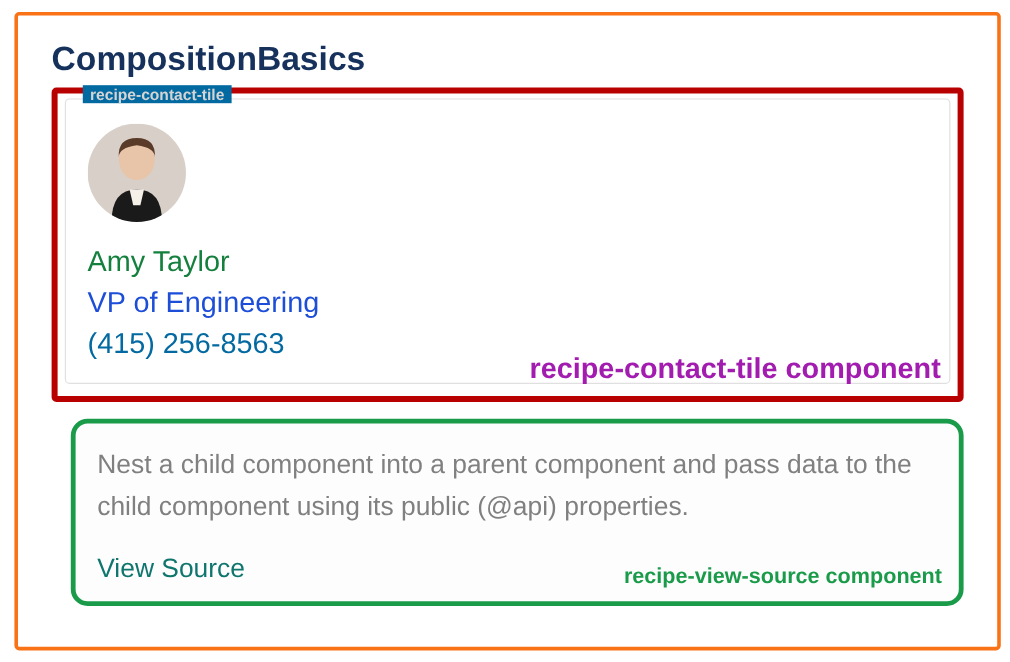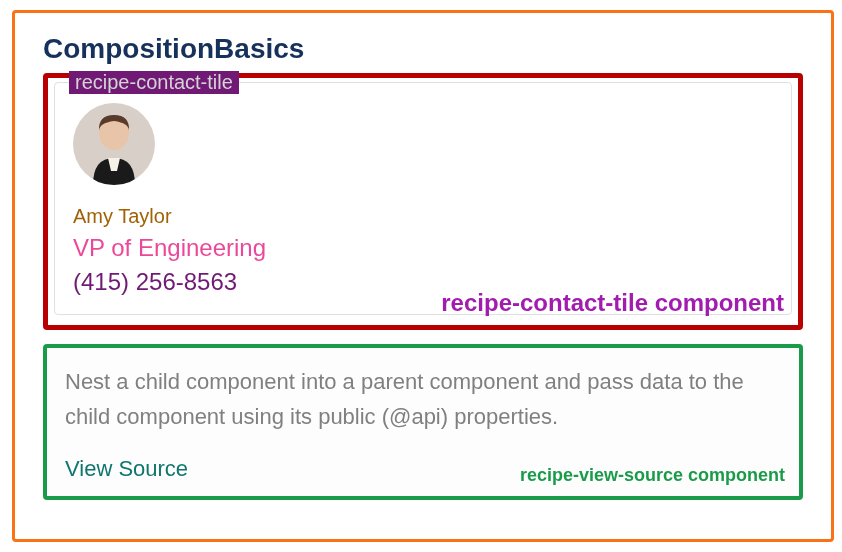--- a/index.html
+++ b/index.html
@@ -43,66 +43,66 @@
       border: 1px solid #e0e0e0;
       border-radius: 4px;
       margin: 4px 6px 10px 6px;
       padding: 14px 18px 18px 18px;
       position: relative;
     }
     .fieldset-legend {
       position: absolute;
       top: -12px;
       left: 14px;
-      background: #701a75;
+      background: #0369a1;
       padding: 0 6px;
       color: #d4d4d4;
-      font-size: 20px;
-      font-weight: 400;
+      font-size: 13px;
+      font-weight: 700;
     }
     .avatar {
       width: 82px;
       height: 82px;
       border-radius: 50%;
       overflow: hidden;
       margin-bottom: 20px;
       margin-top: 6px;
     }
     .avatar svg {
       display: block;
       width: 100%;
       height: 100%;
     }
     .contact-name {
-      font-size: 20px;
-      color: #a16207;
+      font-size: 24px;
+      color: #15803d;
       margin-bottom: 6px;
     }
     .contact-title {
       font-size: 24px;
-      color: #ec4899;
+      color: #1d4ed8;
       margin-bottom: 6px;
     }
     .contact-phone {
       font-size: 24px;
-      color: #701a75;
+      color: #0369a1;
       text-decoration: none;
     }
     .red-label {
       position: absolute;
       right: 14px;
       bottom: 8px;
       color: #a21caf;
       font-size: 24px;
       font-weight: 700;
     }
     .view-source-wrapper {
-      margin: 14px 28px 0 28px;
+      margin: 14px 28px 0 44px;
       border: 4px solid #1a9b4a;
-      border-radius: 4px;
+      border-radius: 14px;
       padding: 16px 18px 14px 18px;
       position: relative;
       background: #fdfdfd;
     }
     .description {
       font-size: 22px;
       color: #808080;
       line-height: 1.6;
       margin-bottom: 22px;
     }

